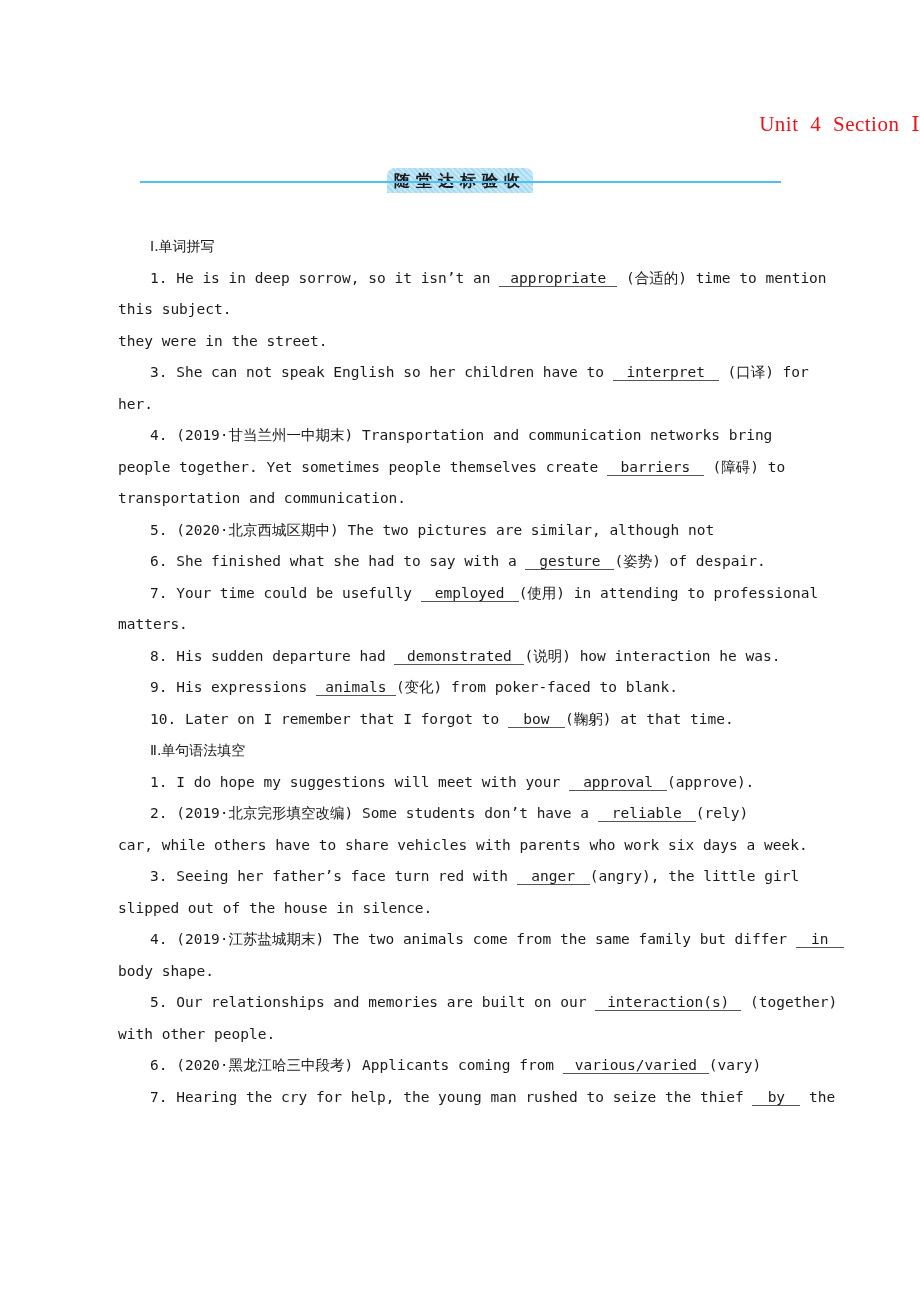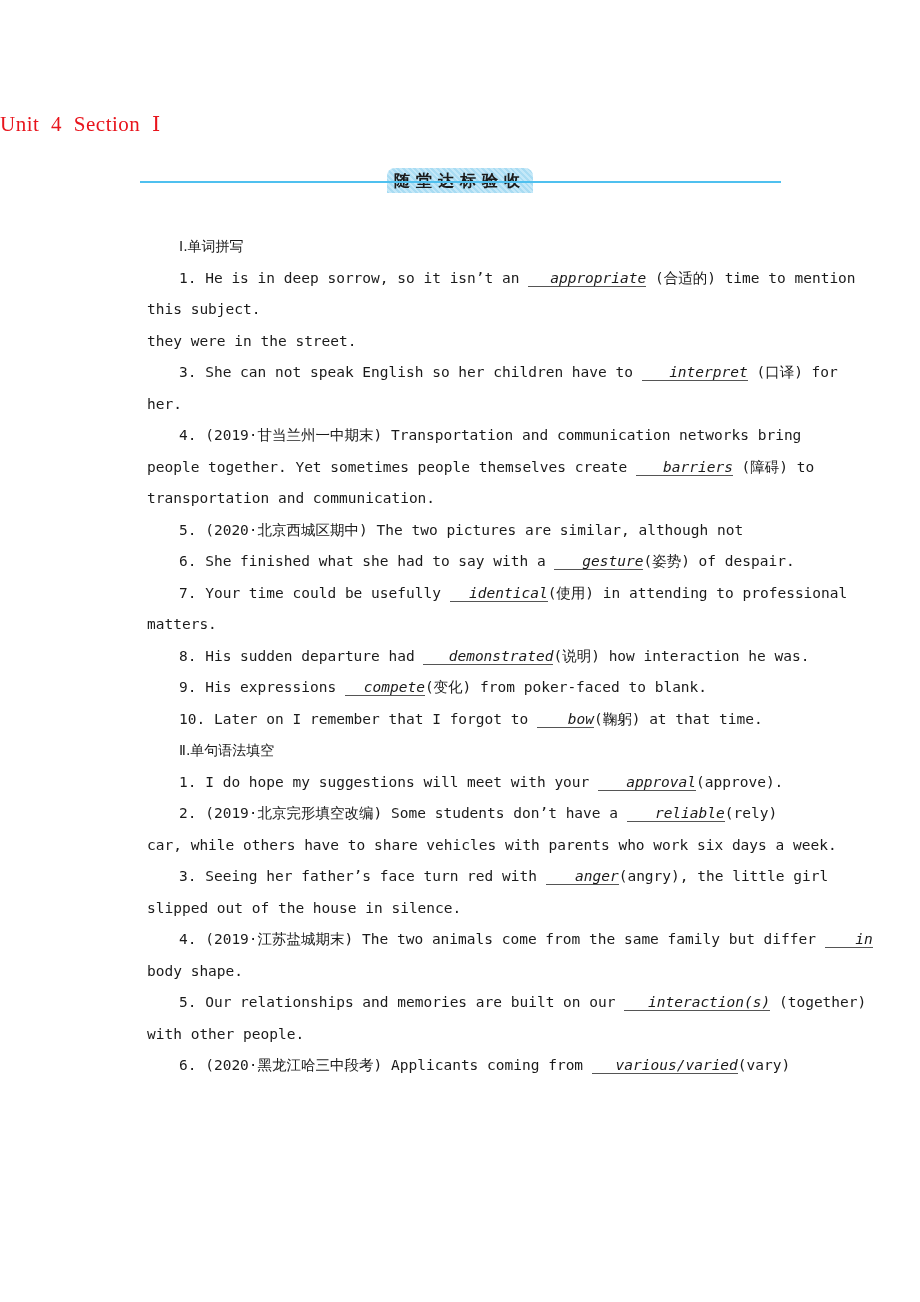--- a/index.html
+++ b/index.html
@@ -1,31 +1,31 @@
 <!DOCTYPE html>
 <html><head>
 <meta charset="utf-8">
 <style>
   html, body { margin: 0; padding: 0; background: #ffffff; }
   body { width: 920px; height: 1302px; position: relative; overflow: hidden;
          font-family: "DejaVu Sans Mono", "Liberation Mono", monospace; color: #1a1a1a; }
-  .title { position: absolute; top: 112px; left: 0; width: 920px; text-align: left;
+  .title { position: absolute; top: 112px; left: 0; width: 920px; text-align: right;
            font-family: "Liberation Serif", "DejaVu Serif", serif; font-size: 21px; color: #e8141c;
            letter-spacing: 0.5px; word-spacing: 6px; }
   .badge-wrap { position: absolute; top: 156px; left: 387px; width: 146px; height: 26px; }
   .badge { width: 146px; height: 25px; border-radius: 8px 8px 0 0;
            background: repeating-linear-gradient(45deg,#a9dcf3 0 2px,#c4e8f8 2px 4px);
            text-align: center; line-height: 25px; font-family: Liberation Sans, sans-serif;
            font-weight: bold; font-size: 16px; letter-spacing: 6px; color: #1a1a1a; margin-top: 12px; }
   .rule { position: absolute; top: 181px; left: 140px; width: 641px; height: 2px;
           background: #4fc0ef; }
-  .content { position: absolute; top: 231px; left: 147px; width: 700px; font-size: 14.5px; }
+  .content { position: absolute; top: 231px; left: 118px; width: 700px; font-size: 14.5px; }
   .line { height: 31.5px; line-height: 31.5px; white-space: pre; }
   .ind { padding-left: 32px; }
-  .blank { display: inline-block; border-bottom: 1px solid #555; line-height: 15px; text-align: right; font-style: italic; }
+  .blank { display: inline-block; border-bottom: 1px solid #555; line-height: 15px; text-align: center; }
   .heading { font-family: "DejaVu Sans", sans-serif; font-size: 14px; }
 </style>
 </head>
 <body>
 
 <div class="title">Unit 4  Section Ⅰ</div>
 <div class="badge-wrap">
   <div class="badge">随堂达标验收</div>
 </div>
 <div class="rule"></div>
@@ -43,26 +43,26 @@
   <div class="line">her.</div>
 
   <div class="line ind"><span>4.</span> <span>(2019·甘当兰州一中期末) Transportation and communication networks bring</span></div>
   <div class="line"><span>people together. Yet sometimes people themselves create </span><span class="blank" style="width:97px"><span>barriers</span></span><span> (障碍) to</span></div>
   <div class="line">transportation and communication.</div>
 
   <div class="line ind"><span>5.</span> <span>(2020·北京西城区期中) The two pictures are similar, although not</span></div>
 
   <div class="line ind"><span>6.</span> <span>She finished what she had to say with a </span><span class="blank" style="width:89px"><span>gesture</span></span><span>(姿势) of despair.</span></div>
 
-  <div class="line ind"><span>7.</span> <span>Your time could be usefully </span><span class="blank" style="width:98px"><span>identical</span></span><span>(使用) in attending to professional</span></div>
+  <div class="line ind"><span>7.</span> <span>Your time could be usefully </span><span class="blank" style="width:98px"><span>employed</span></span><span>(使用) in attending to professional</span></div>
   <div class="line">matters.</div>
 
   <div class="line ind"><span>8.</span> <span>His sudden departure had </span><span class="blank" style="width:130px"><span>demonstrated</span></span><span>(说明) how interaction he was.</span></div>
 
-  <div class="line ind"><span>9.</span> <span>His expressions </span><span class="blank" style="width:80px"><span>compete</span></span><span>(变化) from poker-faced to blank.</span></div>
+  <div class="line ind"><span>9.</span> <span>His expressions </span><span class="blank" style="width:80px"><span>animals</span></span><span>(变化) from poker-faced to blank.</span></div>
 
   <div class="line ind"><span>10.</span> <span>Later on I remember that I forgot to </span><span class="blank" style="width:57px"><span>bow</span></span><span>(鞠躬) at that time.</span></div>
 
   <div class="line ind heading">Ⅱ.单句语法填空</div>
 
   <div class="line ind"><span>1.</span> <span>I do hope my suggestions will meet with your </span><span class="blank" style="width:98px"><span>approval</span></span><span>(approve).</span></div>
 
   <div class="line ind"><span>2.</span> <span>(2019·北京完形填空改编) Some students don’t have a </span><span class="blank" style="width:98px"><span>reliable</span></span><span>(rely)</span></div>
   <div class="line">car, while others have to share vehicles with parents who work six days a week.</div>
 
@@ -70,13 +70,14 @@
   <div class="line">slipped out of the house in silence.</div>
 
   <div class="line ind"><span>4.</span> <span>(2019·江苏盐城期末) The two animals come from the same family but differ </span><span class="blank" style="width:48px"><span>in</span></span><span></span></div>
   <div class="line">body shape.</div>
 
   <div class="line ind"><span>5.</span> <span>Our relationships and memories are built on our </span><span class="blank" style="width:146px"><span>interaction(s)</span></span><span> (together)</span></div>
   <div class="line">with other people.</div>
 
   <div class="line ind"><span>6.</span> <span>(2020·黑龙江哈三中段考) Applicants coming from </span><span class="blank" style="width:146px"><span>various/varied</span></span><span>(vary)</span></div>
 
+  <div class="line ind"><span>7.</span> <span>Hearing the cry for help, the young man rushed to seize the thief </span><span class="blank" style="width:48px"><span>by</span></span><span> the</span></div>
 </div>
 
 </body></html>

